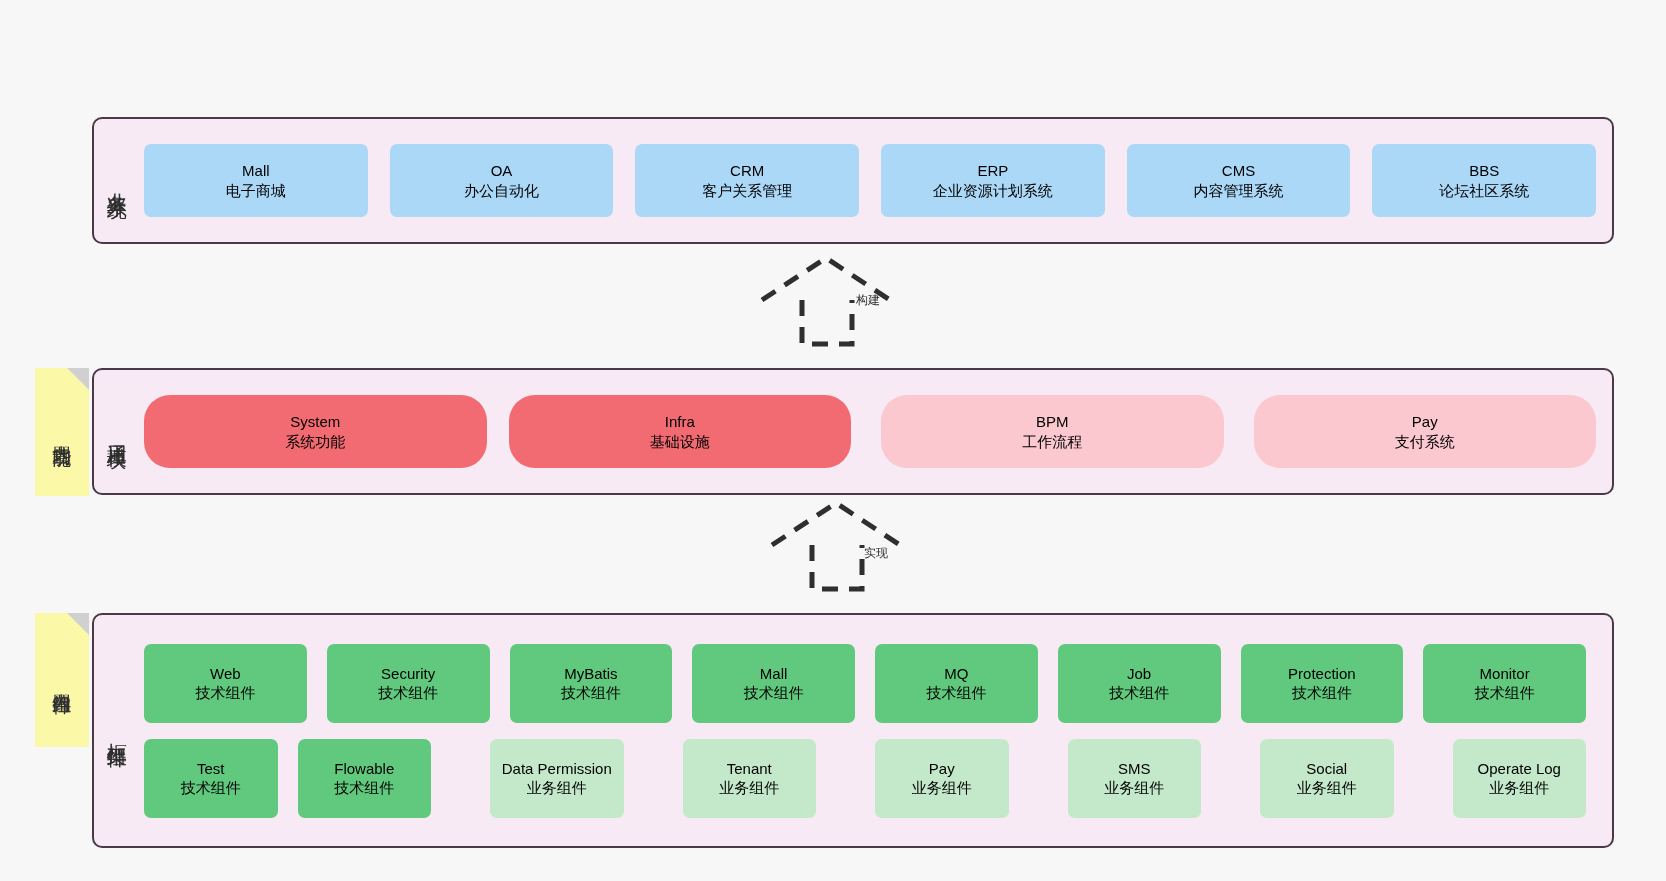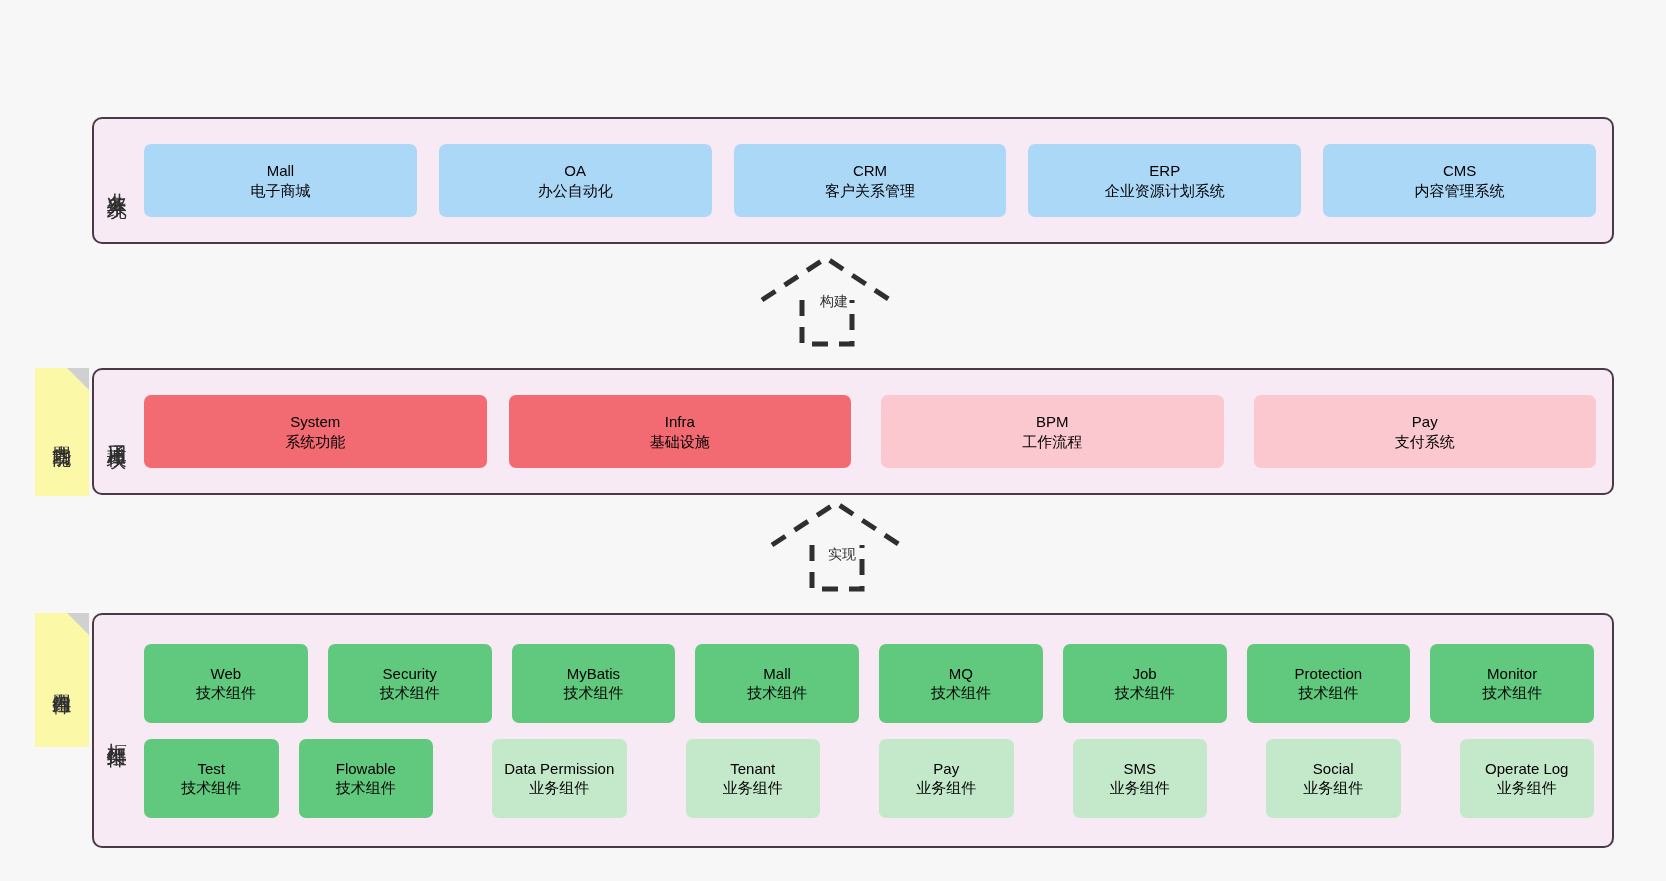--- a/index.html
+++ b/index.html
@@ -73,25 +73,25 @@
     user-select: none;
   }
   .cell .l1 { display: block; }
   .cell .l2 { display: block; }
 
   
   #layer-business { left: 92px; top: 117px; width: 1522px; height: 127px; }
   #layer-business .cell { height: 73px; }
 
   #layer-common { left: 92px; top: 368px; width: 1522px; height: 127px; }
-  #layer-common .cell { height: 73px; }
+  #layer-common .cell { height: 73px; border-radius: 26px; }
 
   #layer-framework { left: 92px; top: 613px; width: 1522px; height: 235px; }
   #layer-framework .cell { height: 79px; }
-  #layer-framework .layer-body { gap: 16px; padding-right: 18px; }
+  #layer-framework .layer-body { gap: 16px; padding-right: 26px; }
   #layer-framework .row { gap: 20px; }
 
   
   .sw-blue        { background: #ACD8F7; }
   .sw-red         { background: #F26B72; }
   .sw-pink        { background: #FBC8CF; margin-left: 8px; }
   .sw-green       { background: #61C97E; }
   .sw-green-light { background: #C3E8CA; margin-left: 39px; }
 
   
@@ -127,26 +127,27 @@
   #note-framework { left: 35px; top: 613px; height: 134px; }
 
   
   .connector {
     position: absolute;
     pointer-events: none;
   }
   .connector svg { display: block; overflow: visible; }
   .conn-label {
     position: absolute;
-    font-size: 14px;
+    font-size: 12px;
     line-height: 1;
     color: #2F2F2F;
     background: transparent;
     white-space: nowrap;
     user-select: none;
+    margin-left: 36px;
   }
   #conn-build  { left: 760px; top: 252px; width: 200px; height: 120px; }
   #conn-impl   { left: 770px; top: 497px; width: 200px; height: 120px; }
   #conn-build .conn-label  { left: 60px; top: 42px; }
   #conn-impl  .conn-label  { left: 58px; top: 50px; }
 </style>
 </head>
 <body>
 
 <div id="stage">
@@ -168,20 +169,24 @@
           <span class="l2">客户关系管理</span>
         </div>
         <div class="cell sw-blue">
           <span class="l1">ERP</span>
           <span class="l2">企业资源计划系统</span>
         </div>
         <div class="cell sw-blue">
           <span class="l1">CMS</span>
           <span class="l2">内容管理系统</span>
         </div>
+        <div class="cell sw-blue">
+          <span class="l1">BBS</span>
+          <span class="l2">论坛社区系统</span>
+        </div>
       </div>
     </div>
   </div>
 
   <div class="connector" id="conn-build">
     <svg width="200" height="120" viewBox="0 0 200 120" fill="none" aria-hidden="true">
       <path d="M2 48 L66 6 L130 48" stroke="#2F2F2F" stroke-width="5" stroke-dasharray="16 11" fill="none" stroke-linecap="butt"></path>
       <path d="M42 48 L42 92 L92 92 L92 48" stroke="#2F2F2F" stroke-width="5" stroke-dasharray="16 11" fill="none" stroke-linecap="butt"></path>
     </svg>
     <span class="conn-label">构建</span>

